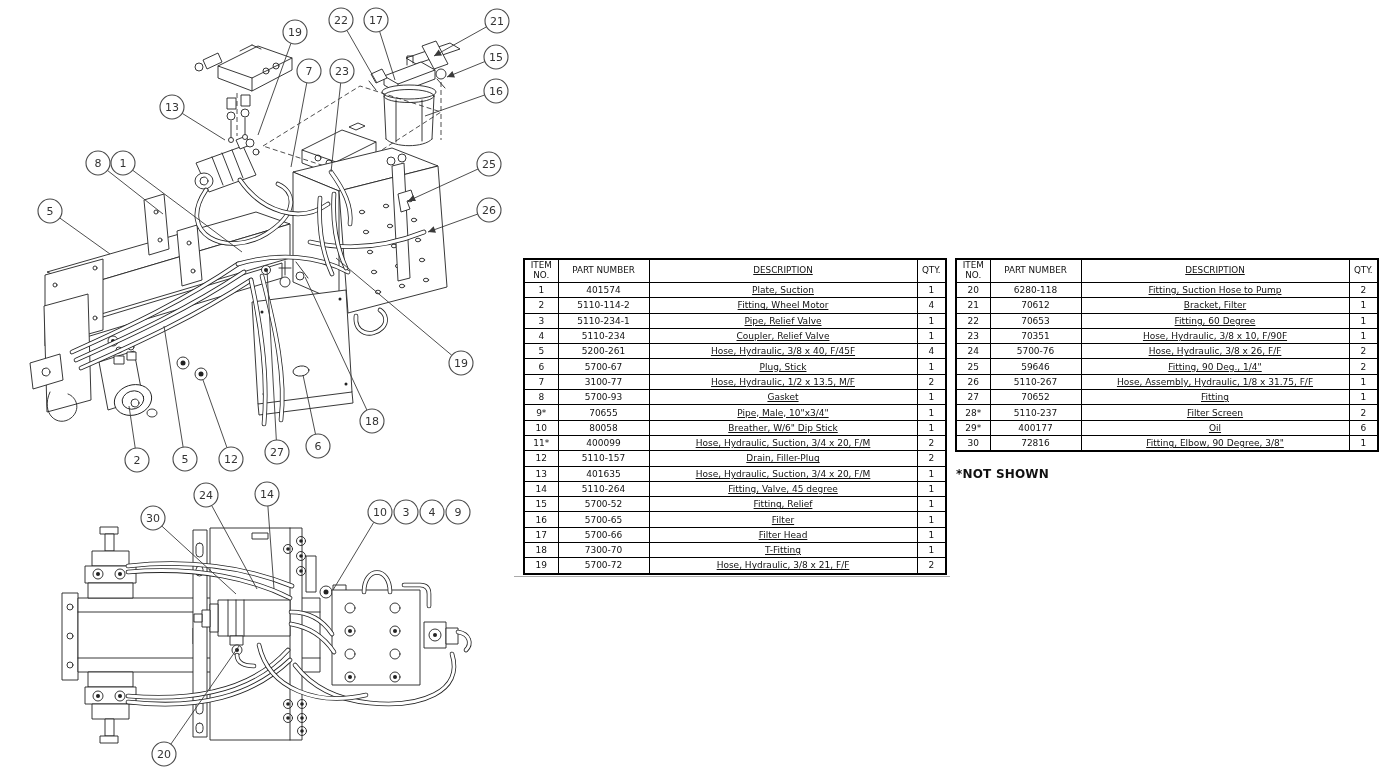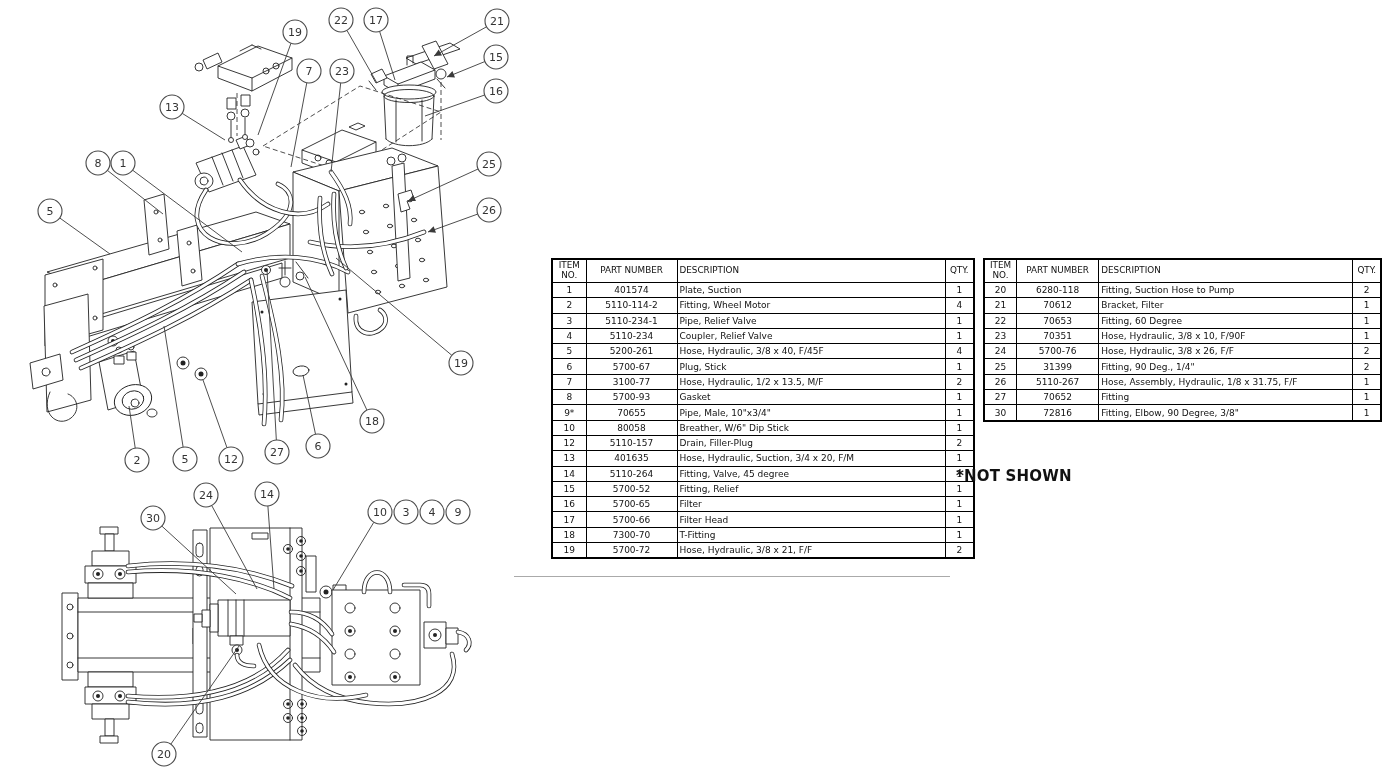--- a/index.html
+++ b/index.html
@@ -12,29 +12,29 @@
   .dash{stroke:#222;stroke-width:0.8;fill:none;stroke-dasharray:5 3;}
   .tube-o{stroke:#222;stroke-width:4.6;fill:none;stroke-linecap:round;}
   .tube-i{stroke:#fff;stroke-width:3;fill:none;stroke-linecap:round;}
   .dot{fill:#222;stroke:none;}
   .leader{stroke:#3a3a3a;stroke-width:0.9;}
   .arrowhead{fill:#3a3a3a;stroke:none;}
   .balloon-circle{fill:#fff;stroke:#4a4a4a;stroke-width:1.1;}
   .balloon-num{font-family:"DejaVu Sans",sans-serif;font-size:11px;fill:#333;text-anchor:middle;}
   
   .table-wrap{position:absolute;}
-  .parts-table{border-collapse:collapse;border:2px solid #000;table-layout:fixed;background:#fff;margin-left:28px;}
+  .parts-table{border-collapse:collapse;border:2px solid #000;table-layout:fixed;background:#fff;}
   .parts-table th,.parts-table td{border:1px solid #000;font-family:"DejaVu Sans",sans-serif;
       font-size:9px;color:#111;padding:0 2px;overflow:hidden;white-space:nowrap;}
   .parts-table th{height:22px;white-space:pre-line;line-height:1.1;font-weight:400;font-size:8.8px;
       vertical-align:middle;text-align:center;}
   .parts-table td{height:14.3px;text-align:center;}
-  .parts-table td.col2, .parts-table th.col2{text-align:left;}
+  .parts-table td.col2, .parts-table th.col2{text-align:center;text-decoration:underline;}
   .footnote{position:absolute;left:956px;top:467px;font-family:"DejaVu Sans",sans-serif;
-      font-size:15px;font-weight:600;letter-spacing:0.2px;color:#111;text-align:right;}
+      font-size:12px;font-weight:600;letter-spacing:0.2px;color:#111;text-align:right;}
   .page-edge{position:absolute;left:514px;top:576px;width:436px;height:1px;background:#aaa;}
 </style>
 </head>
 <body>
 
 <div id="screen">
 
   <svg id="diagram-svg" width="520" height="772" viewBox="0 0 520 772">
 
     <g>
@@ -551,20 +551,26 @@
             <td class="col2">Pipe, Male, 10"x3/4"</td>
             <td class="col3">1</td>
           </tr>
           <tr>
             <td class="col0">10</td>
             <td class="col1">80058</td>
             <td class="col2">Breather, W/6" Dip Stick</td>
             <td class="col3">1</td>
           </tr>
           <tr>
+            <td class="col0">11*</td>
+            <td class="col1">400099</td>
+            <td class="col2">Hose, Hydraulic, Suction, 3/4 x 20, F/M</td>
+            <td class="col3">2</td>
+          </tr>
+          <tr>
             <td class="col0">12</td>
             <td class="col1">5110-157</td>
             <td class="col2">Drain, Filler-Plug</td>
             <td class="col3">2</td>
           </tr>
           <tr>
             <td class="col0">13</td>
             <td class="col1">401635</td>
             <td class="col2">Hose, Hydraulic, Suction, 3/4 x 20, F/M</td>
             <td class="col3">1</td>
@@ -651,37 +657,49 @@
             <td class="col3">1</td>
           </tr>
           <tr>
             <td class="col0">24</td>
             <td class="col1">5700-76</td>
             <td class="col2">Hose, Hydraulic, 3/8 x 26, F/F</td>
             <td class="col3">2</td>
           </tr>
           <tr>
             <td class="col0">25</td>
-            <td class="col1">31399</td>
+            <td class="col1">59646</td>
             <td class="col2">Fitting, 90 Deg., 1/4"</td>
             <td class="col3">2</td>
           </tr>
           <tr>
             <td class="col0">26</td>
             <td class="col1">5110-267</td>
             <td class="col2">Hose, Assembly, Hydraulic, 1/8 x 31.75, F/F</td>
             <td class="col3">1</td>
           </tr>
           <tr>
             <td class="col0">27</td>
             <td class="col1">70652</td>
             <td class="col2">Fitting</td>
             <td class="col3">1</td>
           </tr>
           <tr>
+            <td class="col0">28*</td>
+            <td class="col1">5110-237</td>
+            <td class="col2">Filter Screen</td>
+            <td class="col3">2</td>
+          </tr>
+          <tr>
+            <td class="col0">29*</td>
+            <td class="col1">400177</td>
+            <td class="col2">Oil</td>
+            <td class="col3">6</td>
+          </tr>
+          <tr>
             <td class="col0">30</td>
             <td class="col1">72816</td>
             <td class="col2">Fitting, Elbow, 90 Degree, 3/8"</td>
             <td class="col3">1</td>
           </tr>
         </tbody>
       </table>
     </div>
 
   <div class="footnote">*NOT SHOWN</div>

